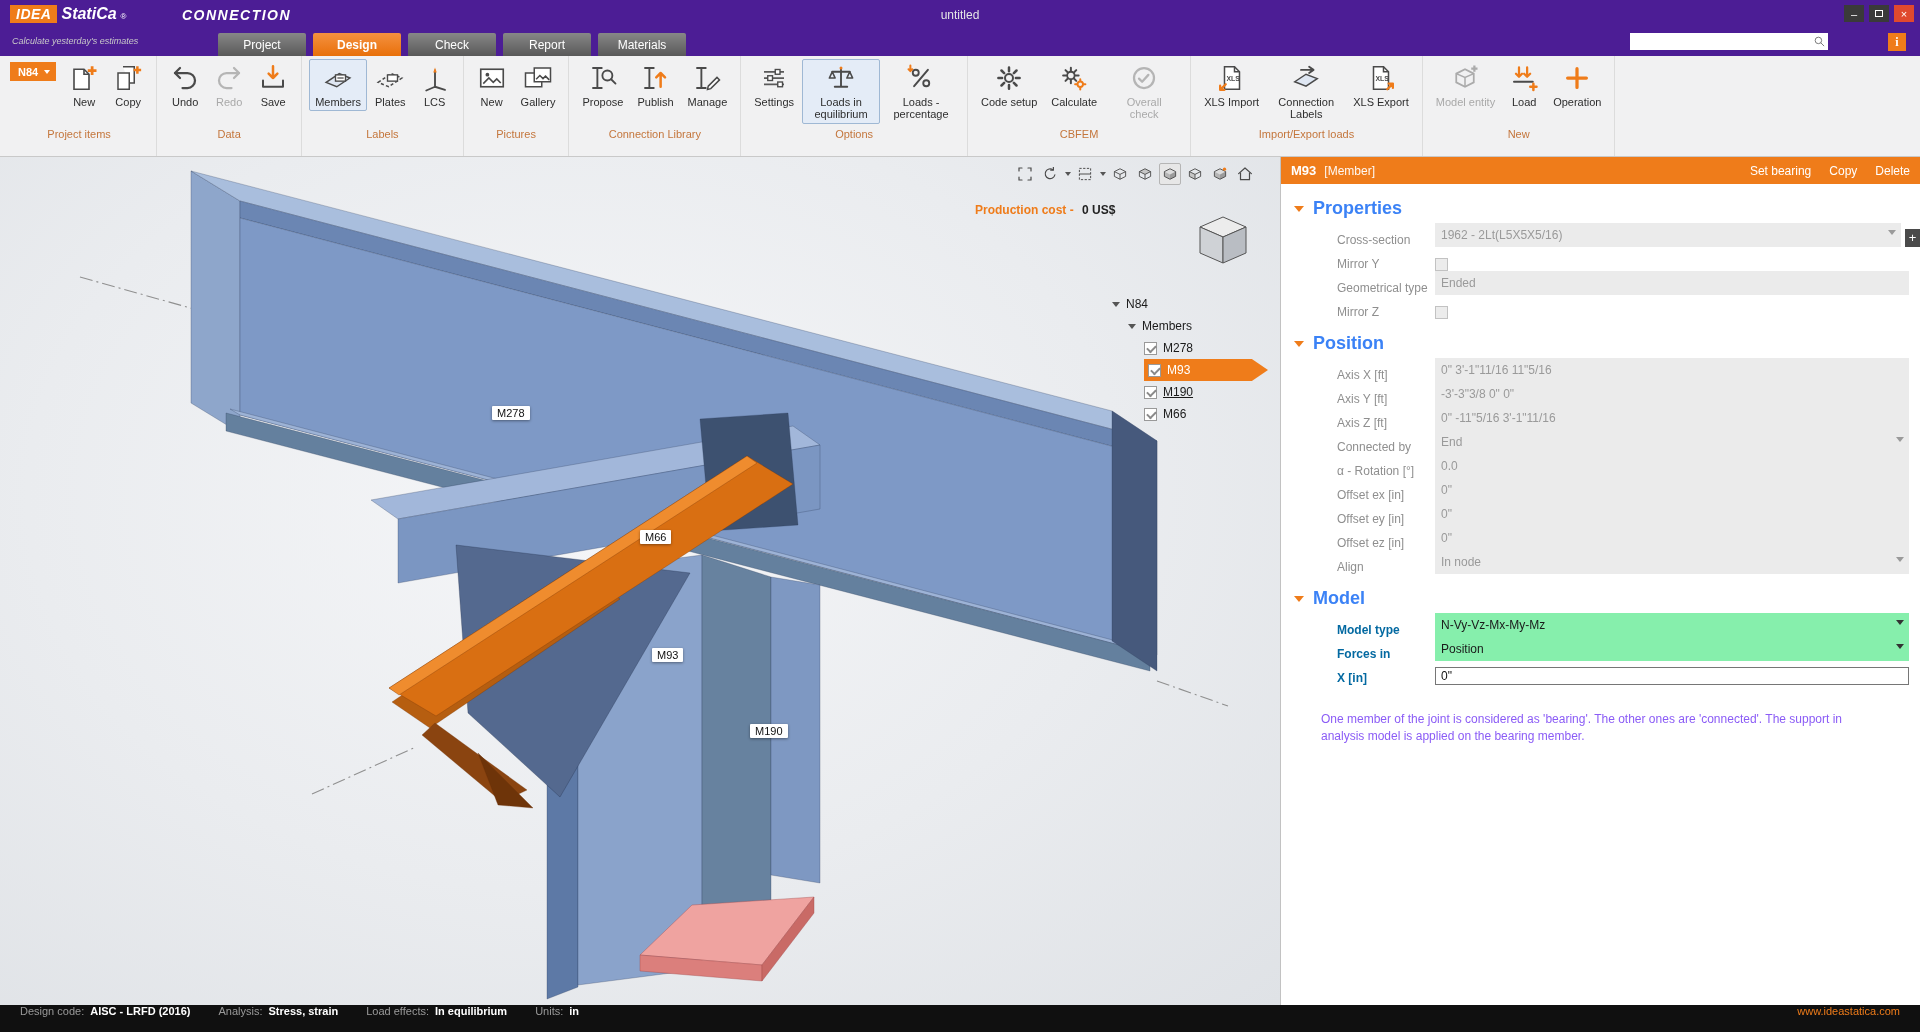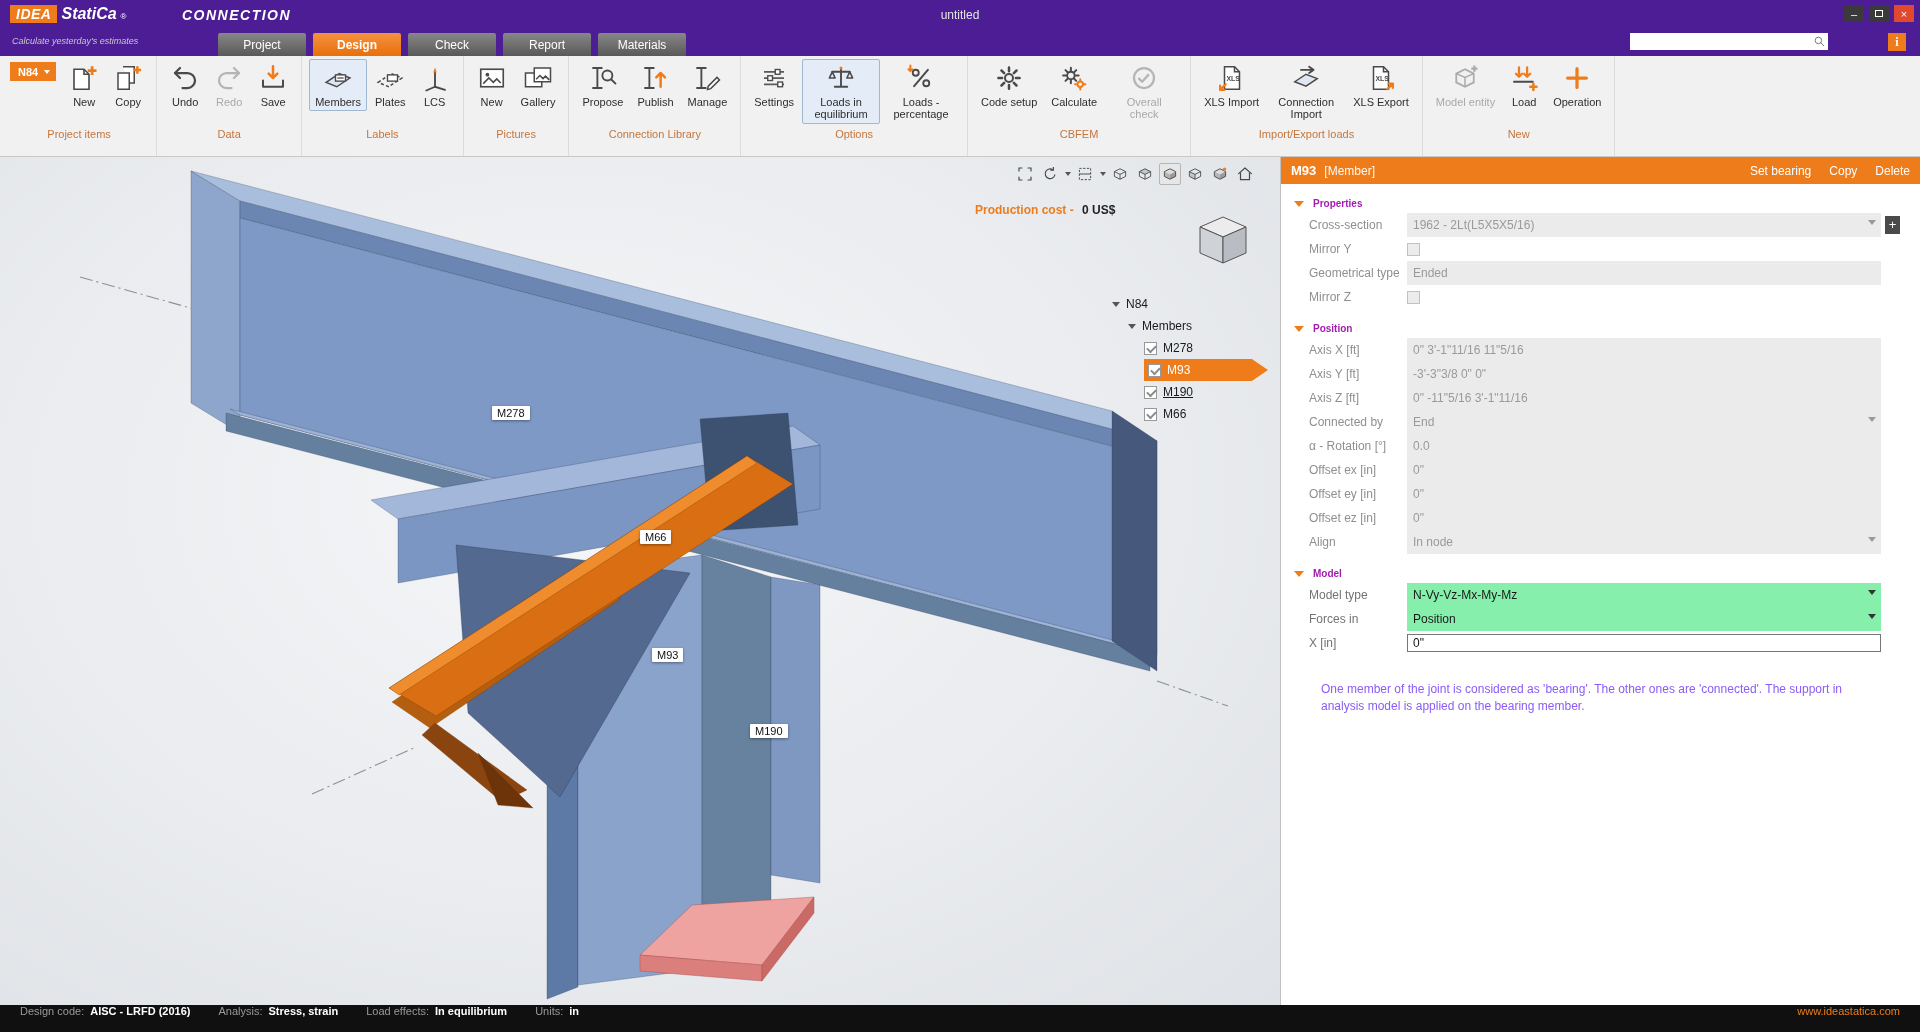--- a/index.html
+++ b/index.html
@@ -70,24 +70,24 @@
 
 .panel{width:640px;background:#fff;border-left:1px solid #c2c2c2;display:flex;flex-direction:column;font-size:12px;flex:none}
 .phead{height:27px;background:#ef7c1a;color:#fff;display:flex;align-items:center;padding:0 10px;flex:none}
 .phead .ptitle{font-weight:bold;font-size:13px}
 .phead .psub{font-size:12px;margin-left:8px;opacity:.95}
 .phead .sp{flex:1}
 .phead .hlink{margin-left:18px;font-size:12px;cursor:default}
 .pbody{flex:1;overflow:hidden}
 .psec{margin-top:14px;margin-bottom:4px;display:flex;align-items:center;gap:9px;padding-left:13px}
 .psec .tri{width:0;height:0;border-left:5px solid transparent;border-right:5px solid transparent;border-top:6px solid #ef7c1a}
-.psec .stitle{color:#a21caf;font-weight:bold;font-size:10px}
-.prow{display:flex;align-items:center;height:24px;padding-left:28px}
+.psec .stitle{color:#3b82f6;font-weight:bold;font-size:18px}
+.prow{display:flex;align-items:flex-end;height:24px;padding-left:56px}
 .plabel{width:98px;color:#8f8f8f;font-size:12px;flex:none}
-.plabel.strong{color:#737373;font-weight:normal}
+.plabel.strong{color:#0369a1;font-weight:bold}
 .pfield{width:474px;height:24px;background:#ebebeb;color:#9a9a9a;display:flex;align-items:center;padding:0 6px;position:relative;font-size:12px;white-space:nowrap;overflow:hidden}
 .pfield.en{background:#86efac;color:#1a1a1a}
 .car{width:0;height:0;border-left:4px solid transparent;border-right:4px solid transparent;border-top:5px solid #9a9a9a;position:absolute;right:5px;top:7px}
 .pfield.en .car{border-top-color:#333}
 .plusbtn{width:15px;height:18px;background:#4a4a4a;color:#fff;font-size:13px;line-height:17px;text-align:center;margin-left:4px;flex:none}
 .pchk{width:13px;height:13px;background:#ececec;border:1px solid #c2c2c2}
 .pxinput{width:474px;height:18px;border:1px solid #767676;font-size:12px;padding:0 5px;color:#111;outline:none;background:#fff}
 .pnote{margin:26px 36px 0 40px;color:#8b5cf6;font-size:12px;line-height:1.45;max-width:560px}
 
 
@@ -476,21 +476,21 @@
         <div class="rbtn">
           <svg class="ricon">
               <use href="#i-xlsimp"></use>
             </svg>
           <span class="rlabel">XLS Import</span>
         </div>
         <div class="rbtn">
           <svg class="ricon">
               <use href="#i-connimp"></use>
             </svg>
-          <span class="rlabel">Connection Import</span>
+          <span class="rlabel">Connection Labels</span>
         </div>
         <div class="rbtn">
           <svg class="ricon">
               <use href="#i-xlsexp"></use>
             </svg>
           <span class="rlabel">XLS Export</span>
         </div>
       </div>
       <div class="glabel">Import/Export loads</div>
     </div>

